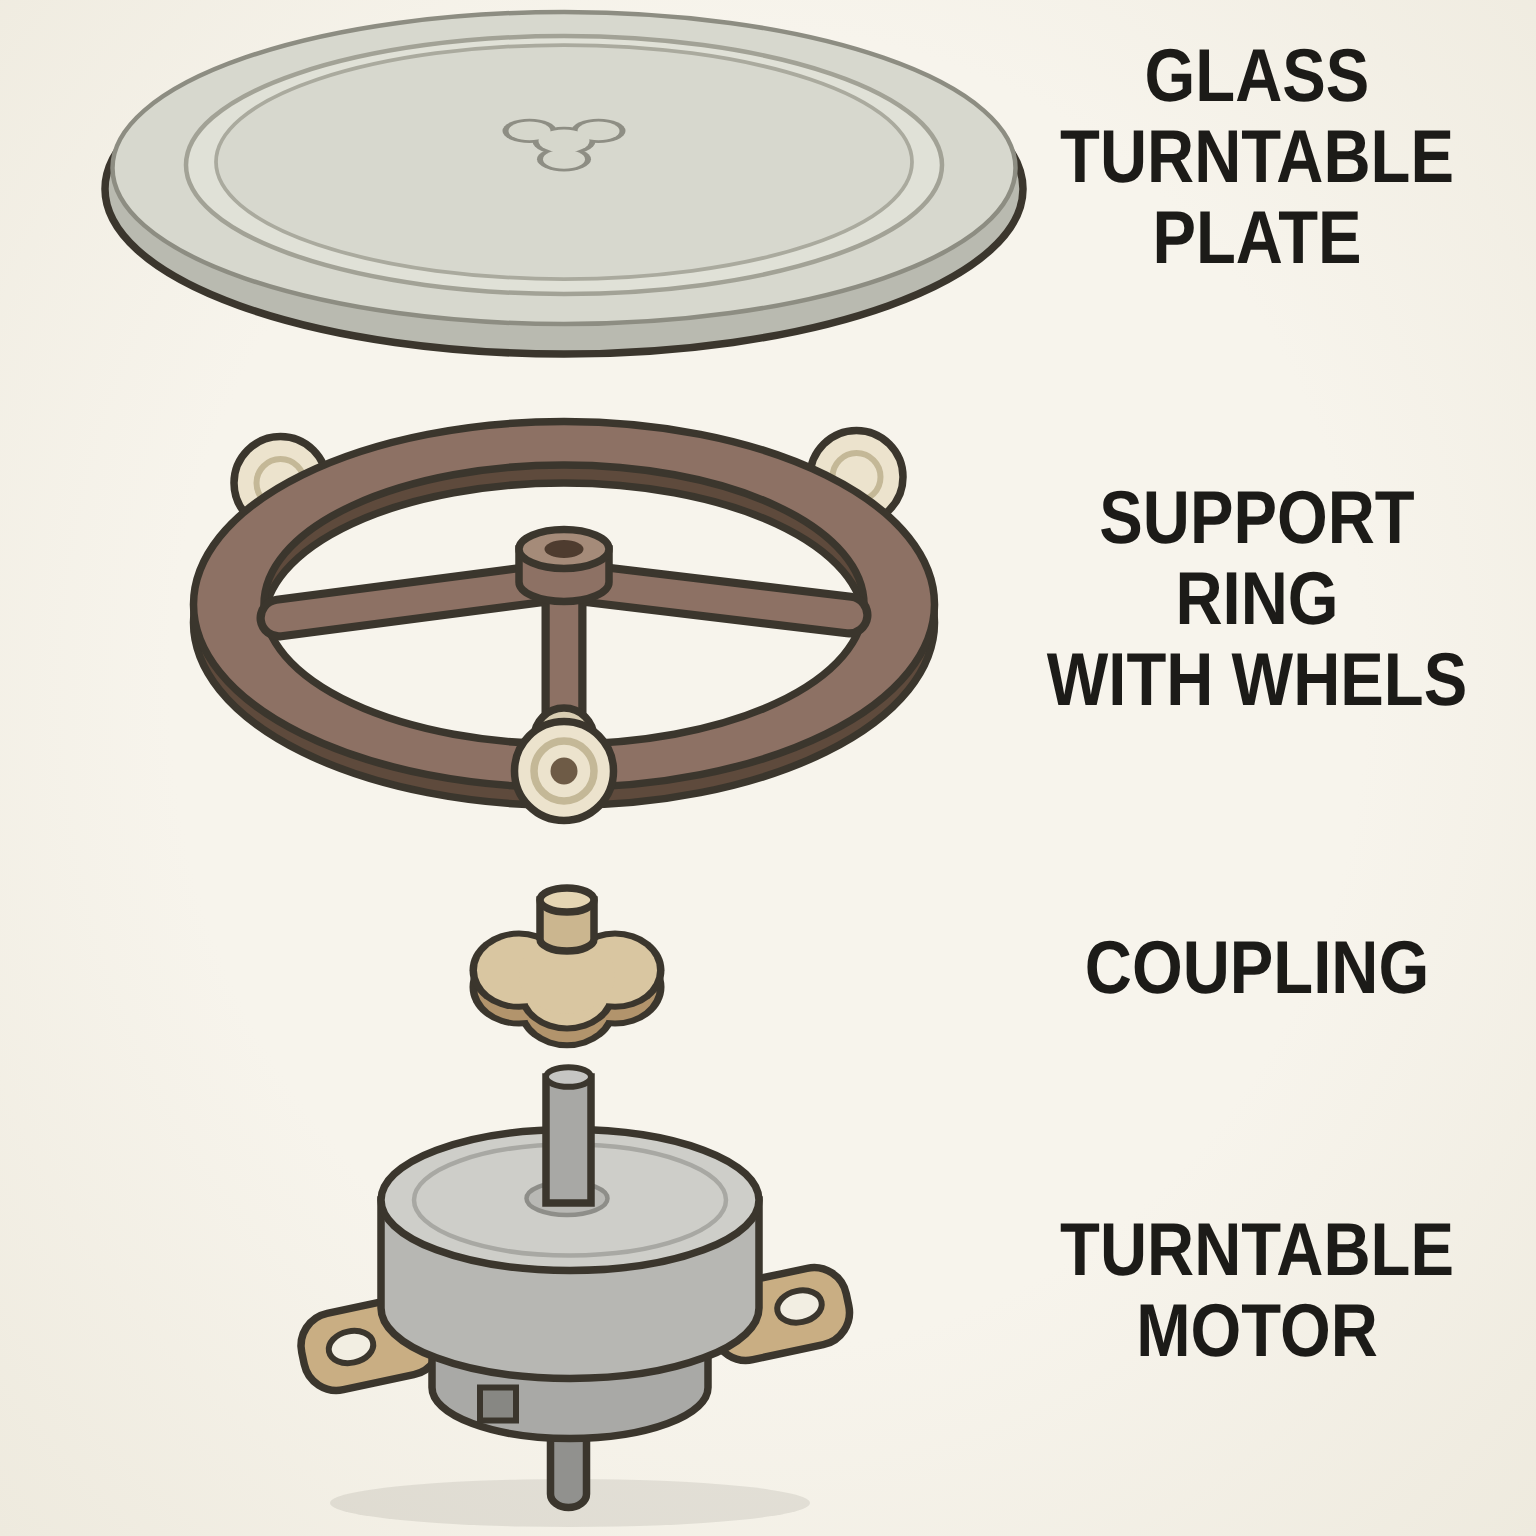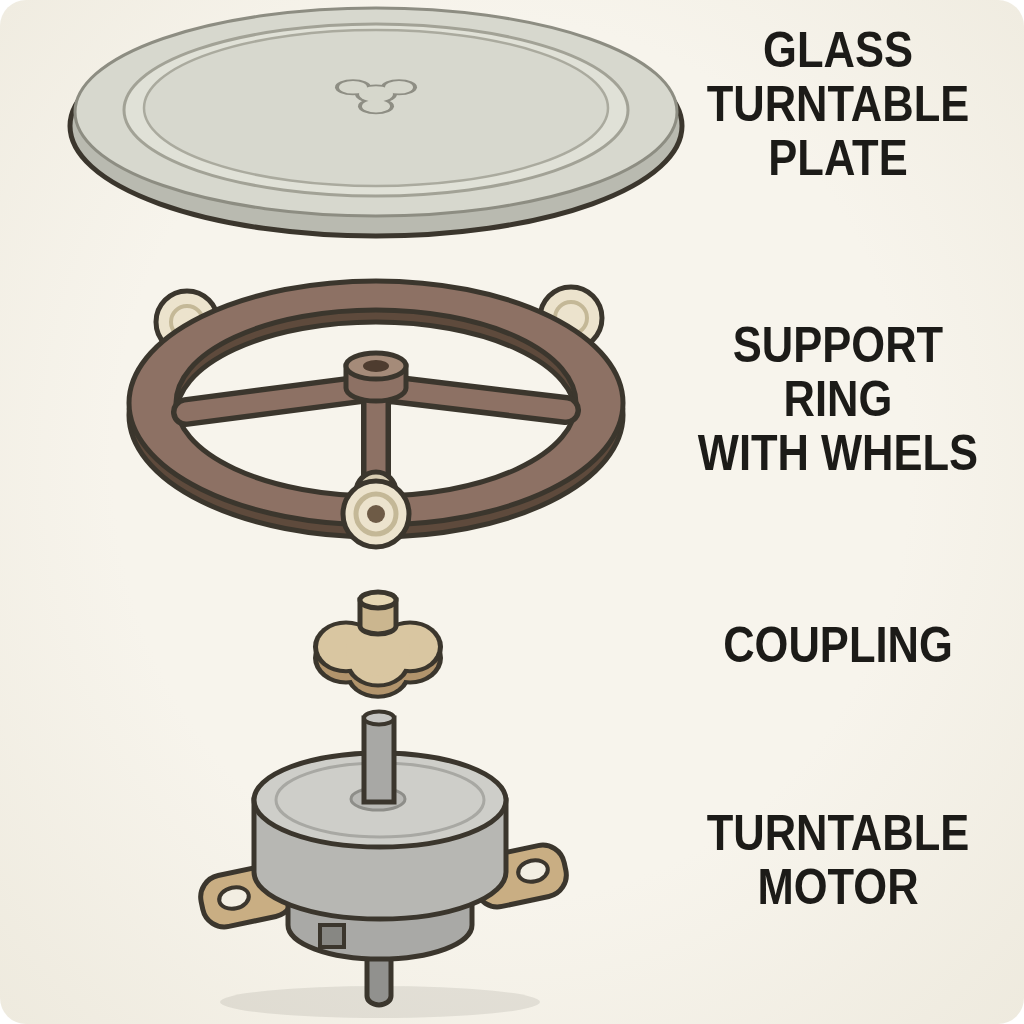--- a/index.html
+++ b/index.html
@@ -1,19 +1,19 @@
 <!DOCTYPE html>
 <html style="--background: #f7f4ec; --outline: #3b362d; --text: #1c1b18; --plate: #d7d8ce; --platerim: #b9bab0; --plateinner: #e0e1d7; --ring: #8d7164; --ringshadow: #5e4a3c; --wheel: #ece3cd; --wheelinner: #c4b897; --coupling: #d9c6a1; --couplingside: #b2946c; --couplingstub: #cbb68f; --motor: #b7b7b3; --motortop: #cecec9; --motorlower: #a9a9a6; --shaft: #a8a8a5; --bottomshaft: #91918e; --tab: #c9ae83; --tabhole: #f2eee2;"><head>
 <meta charset="utf-8">
 <style>
   html,body{margin:0;padding:0;}
   body{width:1024px;height:1024px;overflow:hidden;
        font-family:"Liberation Sans","DejaVu Sans",sans-serif;}
   .canvas{position:relative;width:1024px;height:1024px;
-          background:radial-gradient(ellipse at 50% 45%, var(--background) 55%, #eeeade 100%);border-radius:26px;}
+          background:radial-gradient(ellipse at 50% 45%, var(--background) 55%, #eeeade 100%);}
   svg{position:absolute;left:0;top:0;}
   .s-ol{stroke:var(--outline);}
   .f-plate{fill:var(--plate);}
   .f-platerim{fill:var(--platerim);}
   .f-plateinner{fill:var(--plateinner);}
   .f-ring{fill:var(--ring);}
   .f-ringshadow{fill:var(--ringshadow);}
   .f-wheel{fill:var(--wheel);}
   .f-tab{fill:var(--tab);}
   .f-tabhole{fill:var(--tabhole);}

